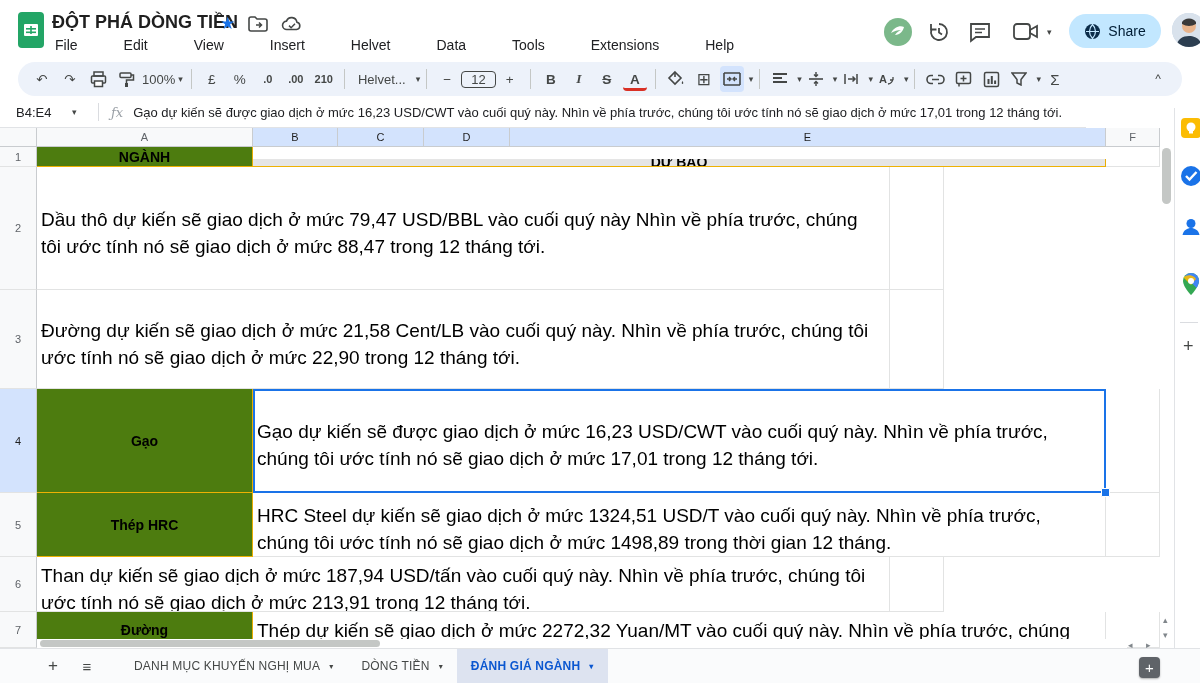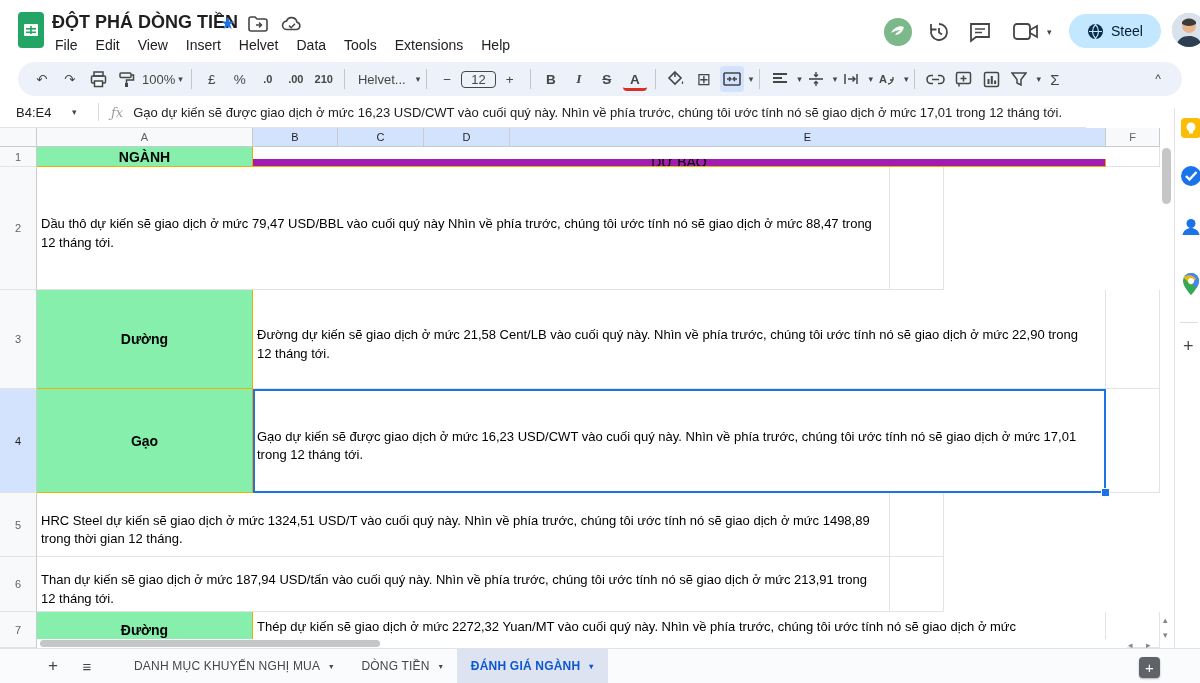--- a/index.html
+++ b/index.html
@@ -6,21 +6,21 @@
   html,body { width:1200px; height:683px; overflow:hidden; }
   body { font-family:"Liberation Sans", sans-serif; background:#fff; color:#202124; }
   .app { position:relative; width:1200px; height:683px; background:#fff; }
 
   
   .topbar { position:absolute; left:0; top:0; width:1200px; height:60px; background:#fff; }
   .logo { position:absolute; left:17px; top:11px; }
   .title { position:absolute; left:52px; top:12px; font-size:18px; font-weight:600; color:#1f1f1f; white-space:nowrap; }
   .doc-star { position:absolute; left:220px; top:13px; font-size:17px; color:#1a73e8; }
   .doc-ico { position:absolute; top:16px; }
-  .menubar { position:absolute; left:46px; top:35px; display:flex; }
+  .menubar { position:absolute; left:46px; top:35px; display:flex;gap:28px; }
   .menubar span { font-size:14px; color:#202124; padding:2px 9px; border-radius:4px; cursor:default; }
   .tr-ico { position:absolute; top:19px; }
   .share-btn { position:absolute; left:1069px; top:14px; width:92px; height:34px; background:#c2e7ff; border-radius:17px; display:flex; align-items:center; justify-content:center; gap:7px; }
   .share-btn .lbl { font-size:14px; font-weight:500; color:#001d35; }
   .avatar { position:absolute; left:1172px; top:13px; width:34px; height:34px; border-radius:50%; overflow:hidden; background:#c9d6e8; }
 
   
   .toolbar { position:absolute; left:18px; top:62px; width:1164px; height:34px; background:#edf2fa; border-radius:17px; display:flex; align-items:center; padding:0 10px; color:#444746; }
   .tb { min-width:24px; height:26px; display:inline-flex; align-items:center; justify-content:center; font-size:13.5px; border-radius:4px; margin:0 2px; color:#444746; }
   .tb.sm { font-size:11px; font-weight:600; }
@@ -45,23 +45,23 @@
 
   
   .grid { position:absolute; left:0; top:128px; width:1160px; height:520px; background:#fff; overflow:hidden; }
   .ghead { display:flex; height:19px; }
   .ghead .c { border-right:1px solid #c9cccf; border-bottom:1px solid #c9cccf; background:#f8f9fa; font-size:11px; color:#5f6368; display:flex; align-items:center; justify-content:center; }
   .ghead .c.sel { background:#d3e3fd; color:#1f1f1f; font-weight:500; }
   .corner { width:37px; flex:0 0 37px; background:#f8f9fa; border-right:1px solid #c9cccf; border-bottom:1px solid #c9cccf; }
   .row { display:flex; }
   .rh { width:37px; flex:0 0 37px; background:#f8f9fa; border-right:1px solid #c9cccf; border-bottom:1px solid #e2e3e3; font-size:11px; color:#5f6368; display:flex; align-items:center; justify-content:center; }
   .rh.sel { background:#d3e3fd; color:#1f1f1f; }
-  .ca { width:216px; flex:0 0 216px; background:#86efac; border-right:1px solid #e8ad03; border-bottom:1px solid #eeb103; display:flex; align-items:center; justify-content:center; font-size:14px; font-weight:700; color:#000; }
-  .cbe { width:853px; flex:0 0 853px; border-right:1px solid #e2e3e3; border-bottom:1px solid #e2e3e3; display:flex; align-items:center; padding:13px 10px 2px 4px; font-size:13px; line-height:1.4; color:#000; overflow:hidden; background:#fff; }
-  .cbe.hdr { justify-content:center; font-weight:400; font-size:14px; padding:0; background:#a21caf; border-right:1px solid #e8ad03; border-bottom:1px solid #eeb103;margin-top:12px; }
+  .ca { width:216px; flex:0 0 216px; background:#4d7c0f; border-right:1px solid #e8ad03; border-bottom:1px solid #eeb103; display:flex; align-items:center; justify-content:center; font-size:14px; font-weight:700; color:#000; }
+  .cbe { width:853px; flex:0 0 853px; border-right:1px solid #e2e3e3; border-bottom:1px solid #e2e3e3; display:flex; align-items:center; padding:13px 10px 2px 4px; font-size:19px; line-height:1.4; color:#000; overflow:hidden; background:#fff; }
+  .cbe.hdr { justify-content:center; font-weight:700; font-size:14px; padding:0; background:#e5e5e5; border-right:1px solid #e8ad03; border-bottom:1px solid #eeb103;margin-top:12px; }
   .cf { width:54px; flex:0 0 54px; border-right:1px solid #e2e3e3; border-bottom:1px solid #e2e3e3; background:#fff; }
 
   .sel-rect { position:absolute; left:253px; top:389px; width:853px; height:104px; border:2px solid #1a73e8; pointer-events:none; }
   .sel-handle { position:absolute; left:1101px; top:488px; width:9px; height:9px; background:#1a73e8; border:1.5px solid #fff; border-radius:1px; }
 
   .hscroll-track { position:absolute; left:37px; top:639px; width:1090px; height:9px; background:#fff; }
   .hscroll-thumb { position:absolute; left:40px; top:640px; width:340px; height:7px; background:#c4c7c5; border-radius:4px; }
   .vscroll-thumb { position:absolute; left:1162px; top:148px; width:9px; height:56px; background:#c4c7c5; border-radius:5px; }
   .scroll-arrow { position:absolute; font-size:9px; color:#80868b; }
 
@@ -150,21 +150,21 @@
           <path d="M17 8 l7-4 v11 l-7-4 z" fill="none" stroke="#444746" stroke-width="1.8"></path>
         </svg>
     </span>
     <span class="tr-ico caret" style="left:1044px;top:27px;font-size:9px">▾</span>
 
     <div class="share-btn">
       <svg width="17" height="17" viewBox="0 0 17 17">
           <circle cx="8.5" cy="8.5" r="7.5" fill="#0b2c49"></circle>
           <path d="M2 8.5 h13 M8.5 1.5 c-4 4-4 10 0 14 c4-4 4-10 0-14" fill="none" stroke="#c2e7ff" stroke-width="1.2"></path>
         </svg>
-      <span class="lbl">Steel</span>
+      <span class="lbl">Share</span>
     </div>
 
     <span class="avatar">
       <svg width="34" height="34" viewBox="0 0 34 34">
           <rect width="34" height="34" fill="#d9e2ec"></rect>
           <circle cx="17" cy="13" r="7" fill="#e8b48c"></circle>
           <path d="M10 9 a8 7 0 0 1 14 0 v2 a14 14 0 0 1-14 0 z" fill="#3a3a3a"></path>
           <path d="M4 34 c1-8 7-11 13-11 s12 3 13 11 z" fill="#2c3e50"></path>
         </svg>
     </span>
@@ -310,34 +310,34 @@
     </div>
 
     <div class="row" style="height:123px">
       <div class="rh">2</div>
       <div class="cbe">Dầu thô dự kiến sẽ giao dịch ở mức 79,47 USD/BBL vào cuối quý này Nhìn về phía trước, chúng tôi ước tính nó sẽ giao dịch ở mức 88,47 trong 12 tháng tới.</div>
       <div class="cf"></div>
     </div>
 
     <div class="row" style="height:99px">
       <div class="rh">3</div>
-      <div class="ca">Dường</div>
       <div class="cbe">Đường dự kiến sẽ giao dịch ở mức 21,58 Cent/LB vào cuối quý này. Nhìn về phía trước, chúng tôi ước tính nó sẽ giao dịch ở mức 22,90 trong 12 tháng tới.</div>
       <div class="cf"></div>
     </div>
 
     <div class="row" style="height:104px">
       <div class="rh sel">4</div>
       <div class="ca">Gạo</div>
       <div class="cbe">Gạo dự kiến sẽ được giao dịch ở mức 16,23 USD/CWT vào cuối quý này. Nhìn về phía trước, chúng tôi ước tính nó sẽ giao dịch ở mức 17,01 trong 12 tháng tới.</div>
       <div class="cf"></div>
     </div>
 
     <div class="row" style="height:64px">
       <div class="rh">5</div>
+      <div class="ca">Thép HRC</div>
       <div class="cbe">HRC Steel dự kiến sẽ giao dịch ở mức 1324,51 USD/T vào cuối quý này. Nhìn về phía trước, chúng tôi ước tính nó sẽ giao dịch ở mức 1498,89 trong thời gian 12 tháng.</div>
       <div class="cf"></div>
     </div>
 
     <div class="row" style="height:55px">
       <div class="rh">6</div>
       <div class="cbe">Than dự kiến sẽ giao dịch ở mức 187,94 USD/tấn vào cuối quý này. Nhìn về phía trước, chúng tôi ước tính nó sẽ giao dịch ở mức 213,91 trong 12 tháng tới.</div>
       <div class="cf"></div>
     </div>
 

